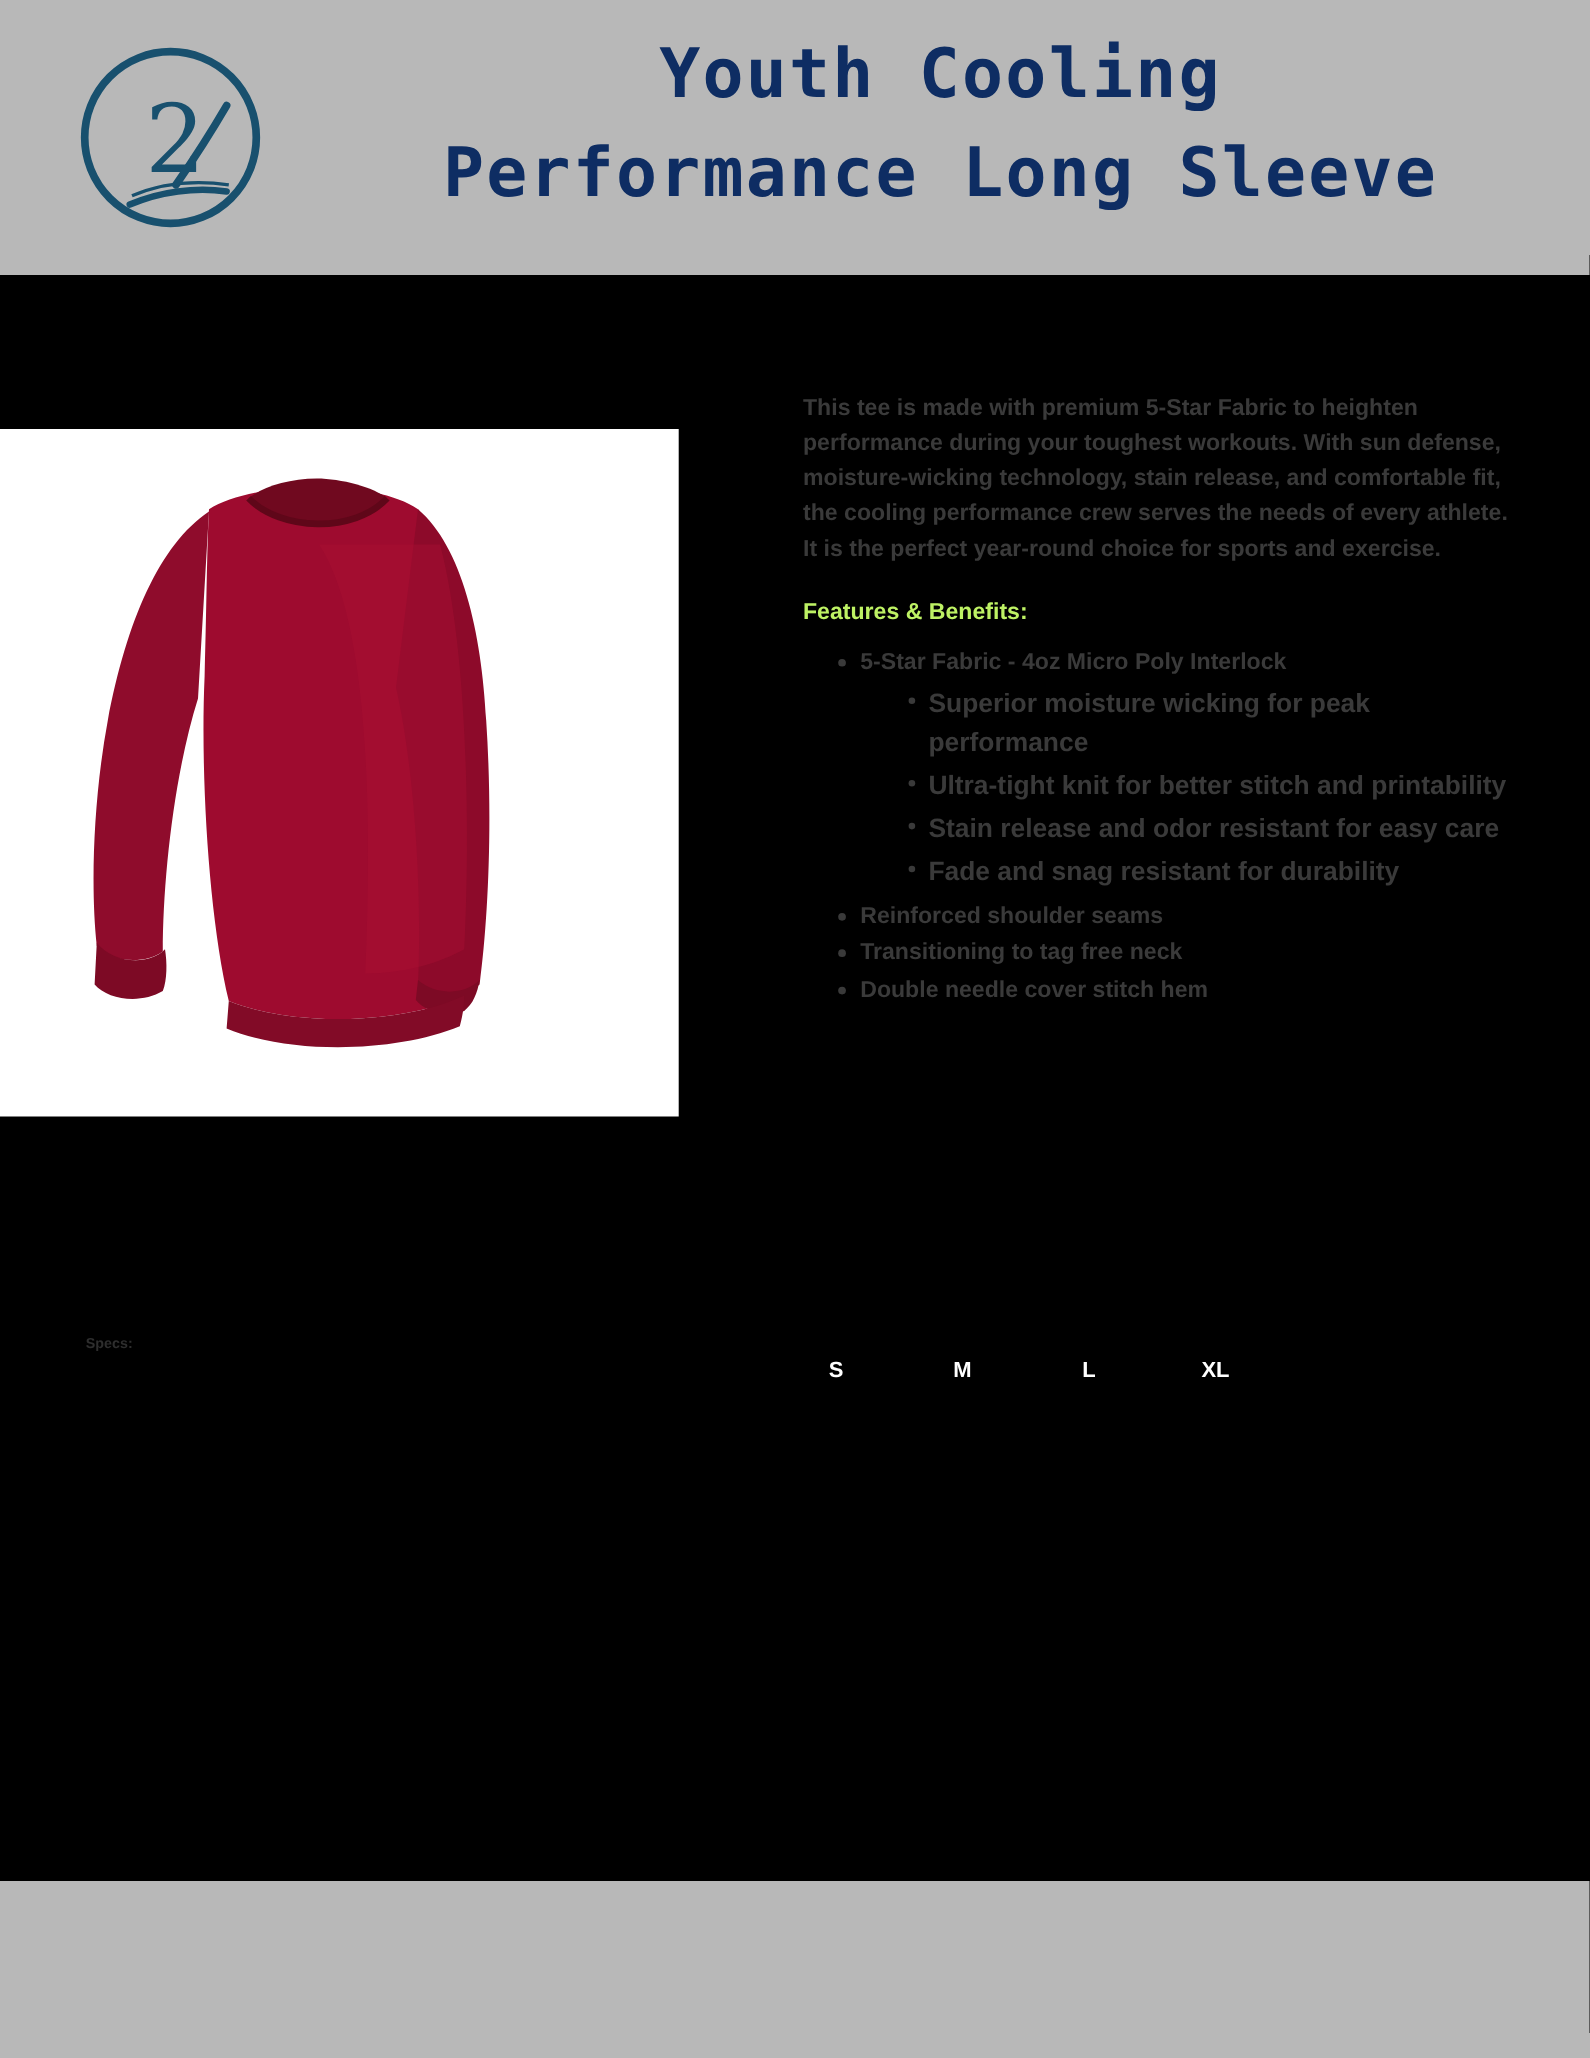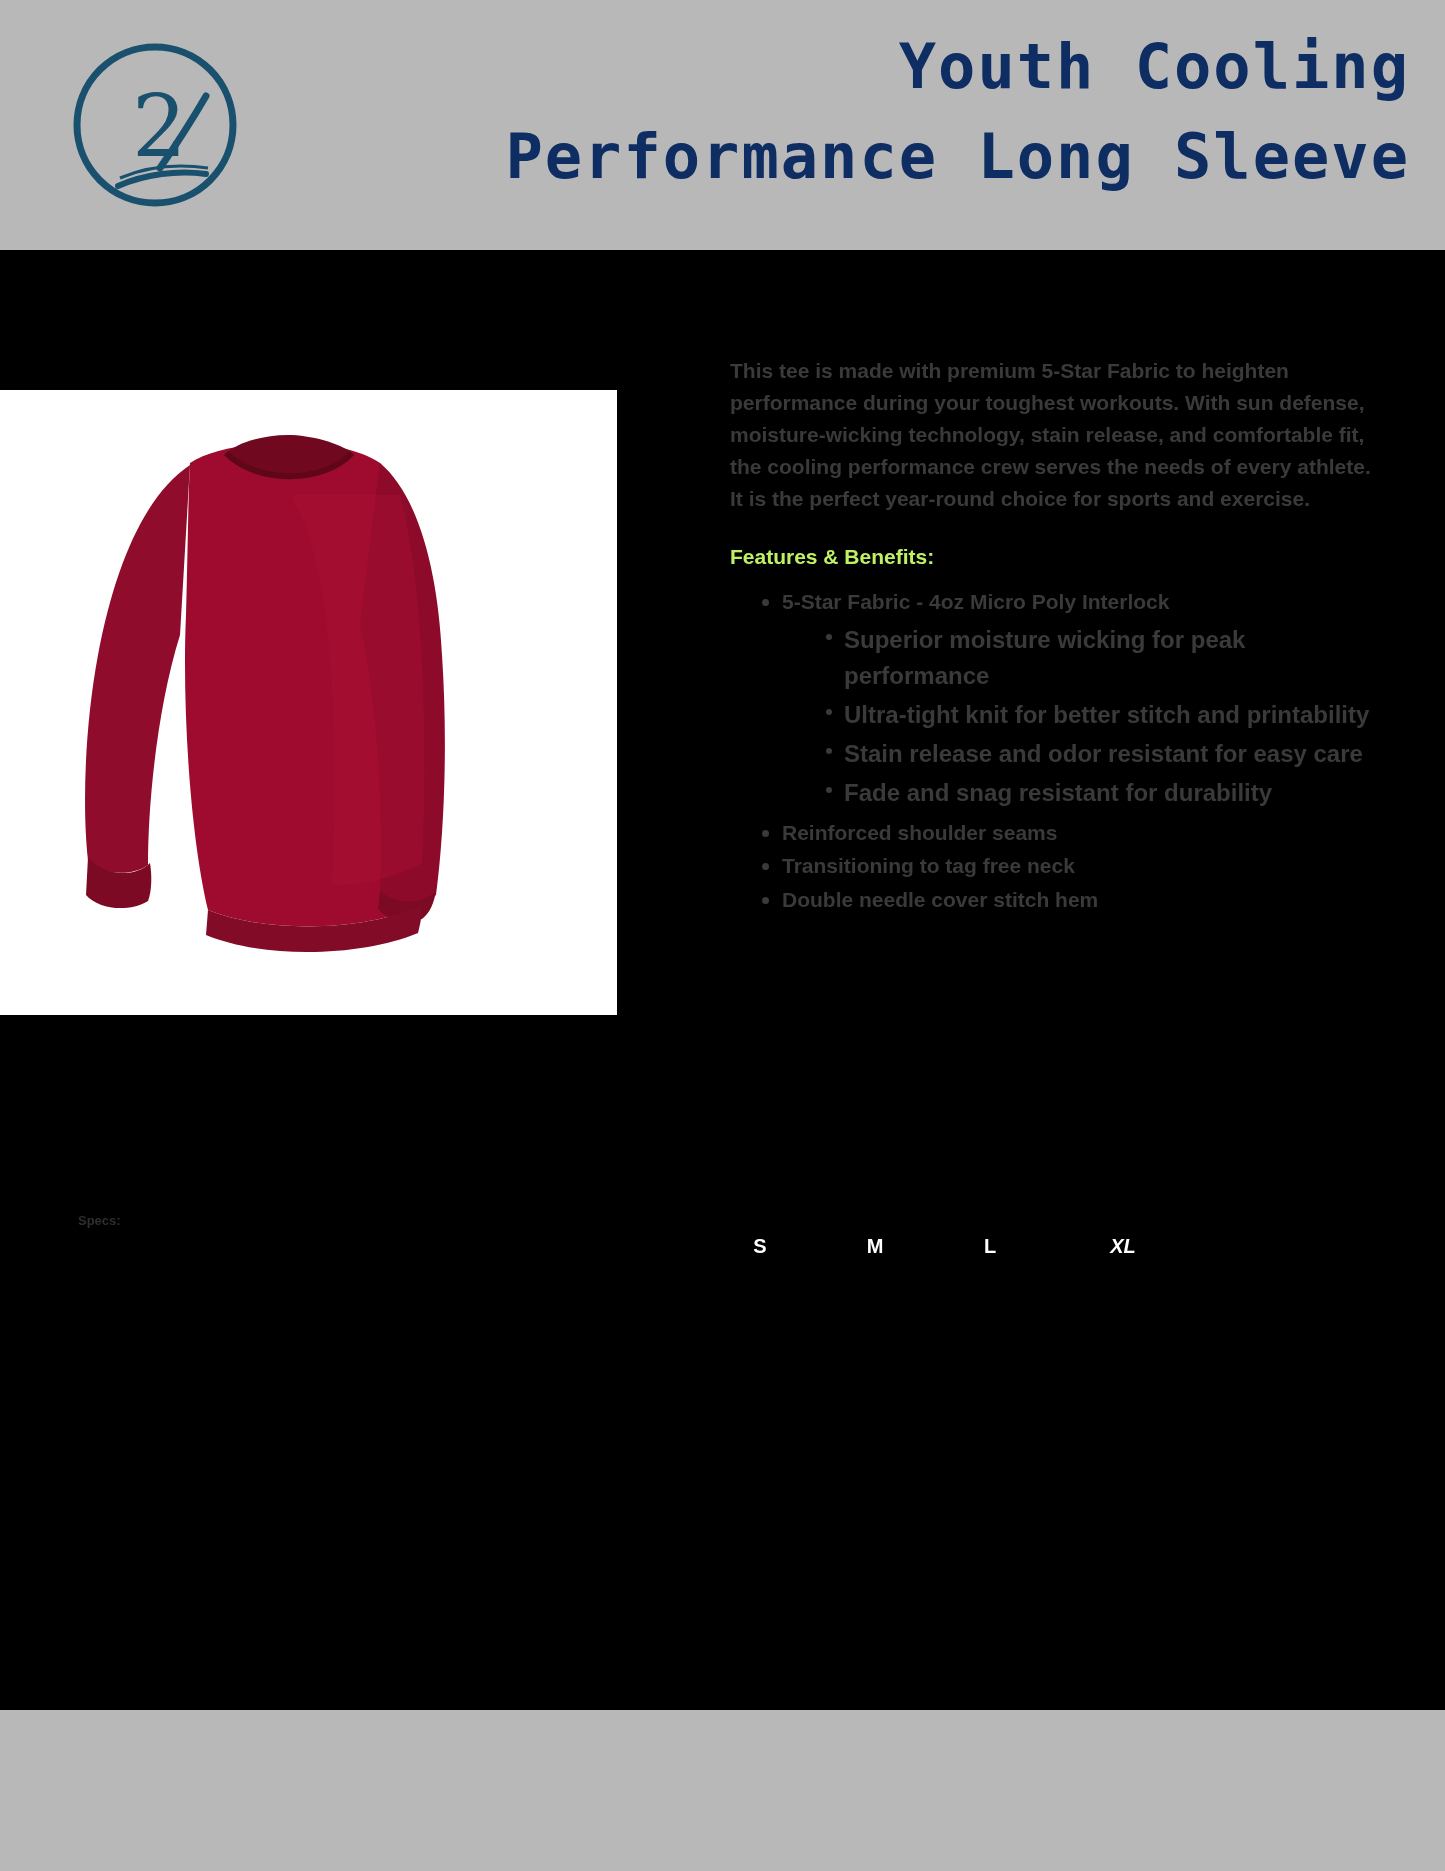--- a/index.html
+++ b/index.html
@@ -30,21 +30,21 @@
     left: 60px;
     top: 38px;
     width: 190px;
     height: 175px;
   }
   .header-title {
     position: absolute;
     left: 300px;
     top: 22px;
     width: 1110px;
-    text-align: right;
+    text-align: center;
     color: #0e2d63;
     font-size: 62px;
     font-weight: bold;
     line-height: 1.45;
     letter-spacing: 2px;
     font-family: "DejaVu Sans Mono", monospace;
   }
   .header-title .line {
     display: block;
     white-space: nowrap;
@@ -246,18 +246,18 @@
       <li>Double needle cover stitch hem</li>
     </ul>
   </div>
 
   <div class="specs-label" style="top:963px;">Specs:</div>
 
   <div class="size-row" style="top:985px;">
     <div class="size-cell" style="left:0px;">S</div>
     <div class="size-cell" style="left:115px;">M</div>
     <div class="size-cell" style="left:230px;">L</div>
-    <div class="size-cell" style="left:363px;font-style:italic;">XL</div>
+    <div class="size-cell" style="left:345px;">XL</div>
   </div>
 
 </div>
 
 <div class="footer"></div>
 
 </body></html>

